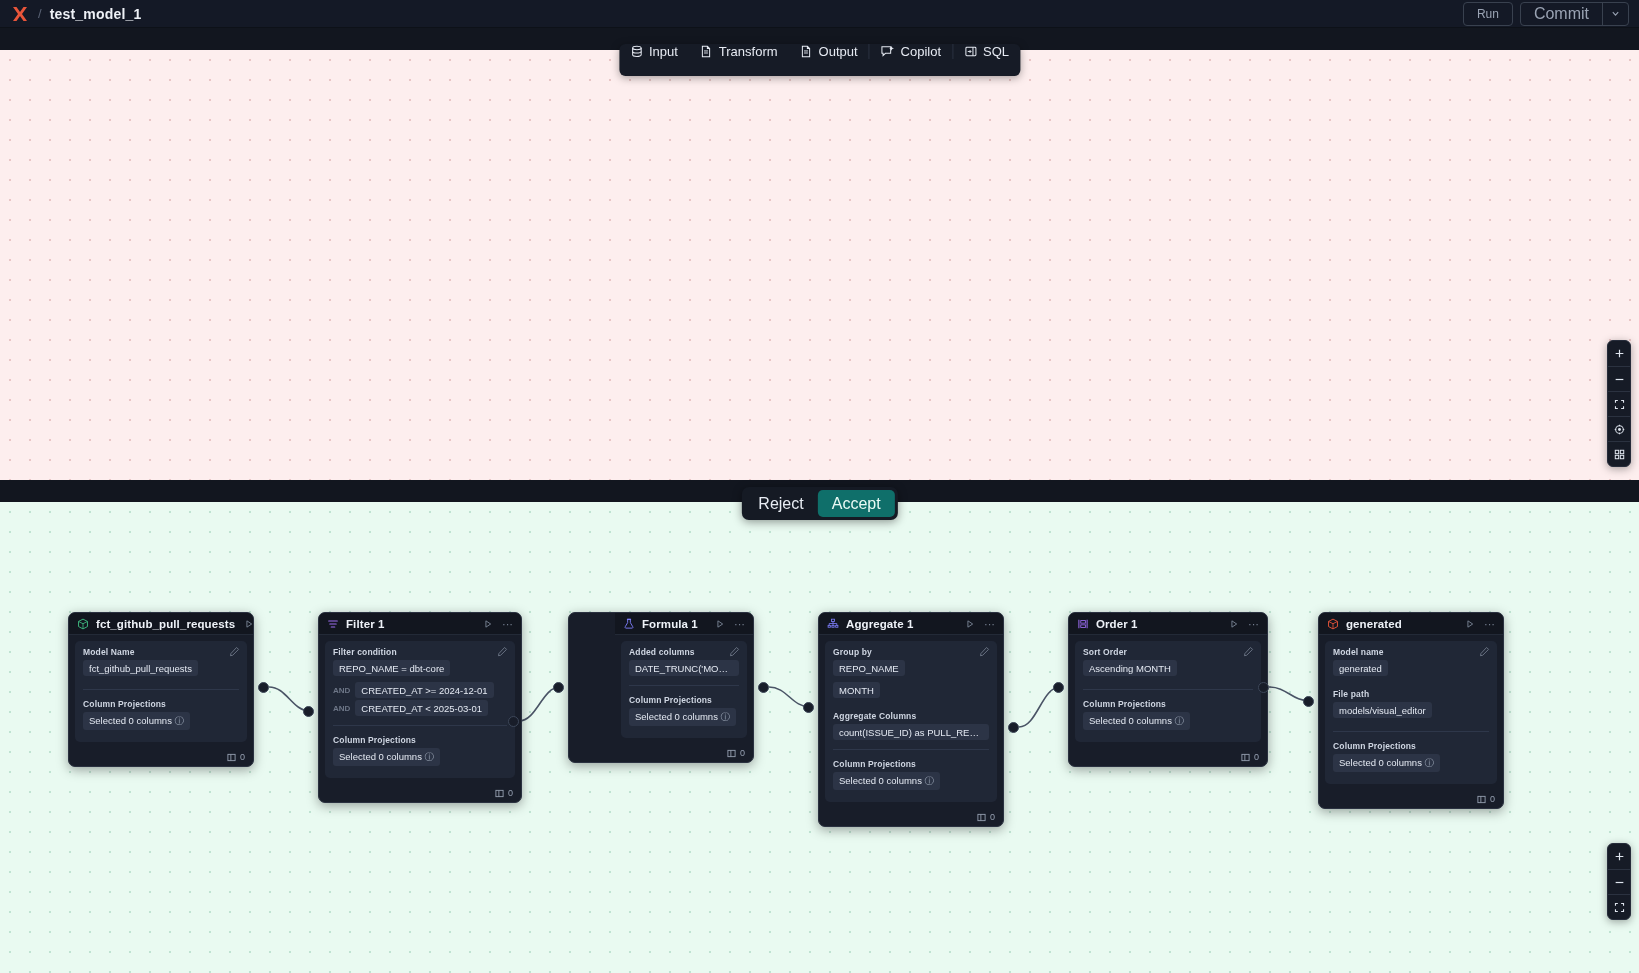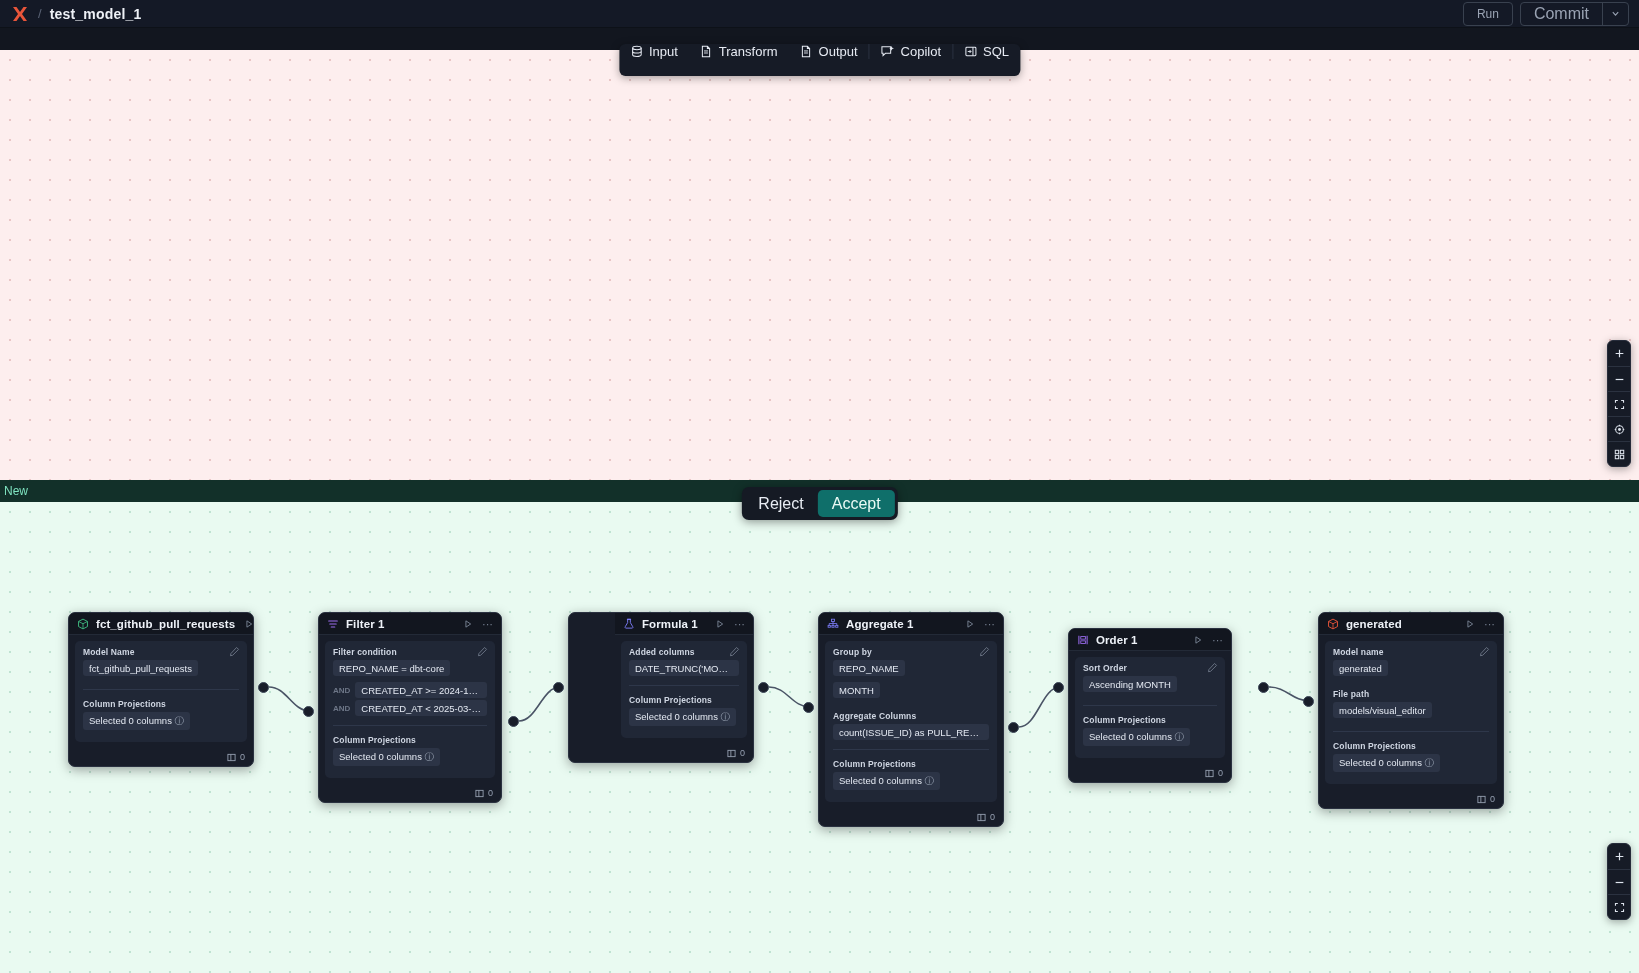--- a/index.html
+++ b/index.html
@@ -188,21 +188,20 @@
         </div>
       </div>
     </div>
   </div>
 
   <div class="pane pane-current">
     <div class="canvas canvas-current"></div>
   </div>
 
   <div class="pane pane-new">
-    <div class="pane-label">New</div>
     <div class="canvas canvas-new">
 
       <svg class="edges">
         <path d="M269,185 C287,185 292,209 310,209" stroke="#4a5466" stroke-width="1.6" fill="none"></path>
         <path d="M519,219 C537,219 542,185 560,185" stroke="#4a5466" stroke-width="1.6" fill="none"></path>
         <path d="M769,185 C787,185 792,205 810,205" stroke="#4a5466" stroke-width="1.6" fill="none"></path>
         <path d="M1019,225 C1037,225 1042,185 1060,185" stroke="#4a5466" stroke-width="1.6" fill="none"></path>
         <path d="M1269,185 C1287,185 1292,199 1310,199" stroke="#4a5466" stroke-width="1.6" fill="none"></path>
       </svg>
 
@@ -249,21 +248,21 @@
           <span>
             <svg width="9" height="9" viewBox="0 0 10 10">
                 <rect x="1" y="1.5" width="8" height="7" fill="none" stroke="#96a0b1" stroke-width="1"></rect>
                 <path d="M4.3 1.5 V8.5" stroke="#96a0b1" stroke-width="1"></path>
               </svg>
           </span>
           <span>0</span>
         </div>
       </div>
 
-      <div class="node" style="left:318px; top:110px; width:184px;">
+      <div class="node" style="left:318px; top:110px; width:204px;">
         <div class="node-head">
           <span class="nh-icon">
             <svg width="12" height="12" viewBox="0 0 14 14">
                 <path d="M2 3.5 H12 M3.3 7 H10.7 M5 10.5 H9" stroke="#9b6cf0" stroke-width="1.4" stroke-linecap="round"></path>
               </svg>
           </span>
           <span class="node-title">Filter 1</span>
           <span class="nh-act">
             <svg width="10" height="10" viewBox="0 0 12 12">
                 <path d="M3.5 2.2 L9.2 6 L3.5 9.8 Z" fill="none" stroke="#7b8596" stroke-width="1.1"></path>
@@ -381,21 +380,21 @@
           <span>
             <svg width="9" height="9" viewBox="0 0 10 10">
                 <rect x="1" y="1.5" width="8" height="7" fill="none" stroke="#96a0b1" stroke-width="1"></rect>
                 <path d="M4.3 1.5 V8.5" stroke="#96a0b1" stroke-width="1"></path>
               </svg>
           </span>
           <span>0</span>
         </div>
       </div>
 
-      <div class="node" style="left:1068px; top:126px; width:164px;">
+      <div class="node" style="left:1068px; top:110px; width:200px;">
         <div class="node-head">
           <span class="nh-icon">
             <svg width="12" height="12" viewBox="0 0 14 14">
                 <path d="M2.2 2 V12" stroke="#9b6cf0" stroke-width="1.2"></path>
                 <rect x="4.4" y="3" width="5.4" height="3" fill="none" stroke="#9b6cf0" stroke-width="1"></rect>
                 <rect x="4.4" y="8" width="5.4" height="3" fill="none" stroke="#9b6cf0" stroke-width="1"></rect>
                 <path d="M11.8 2 V12" stroke="#9b6cf0" stroke-width="1.2"></path>
               </svg>
           </span>
           <span class="node-title">Order 1</span>

